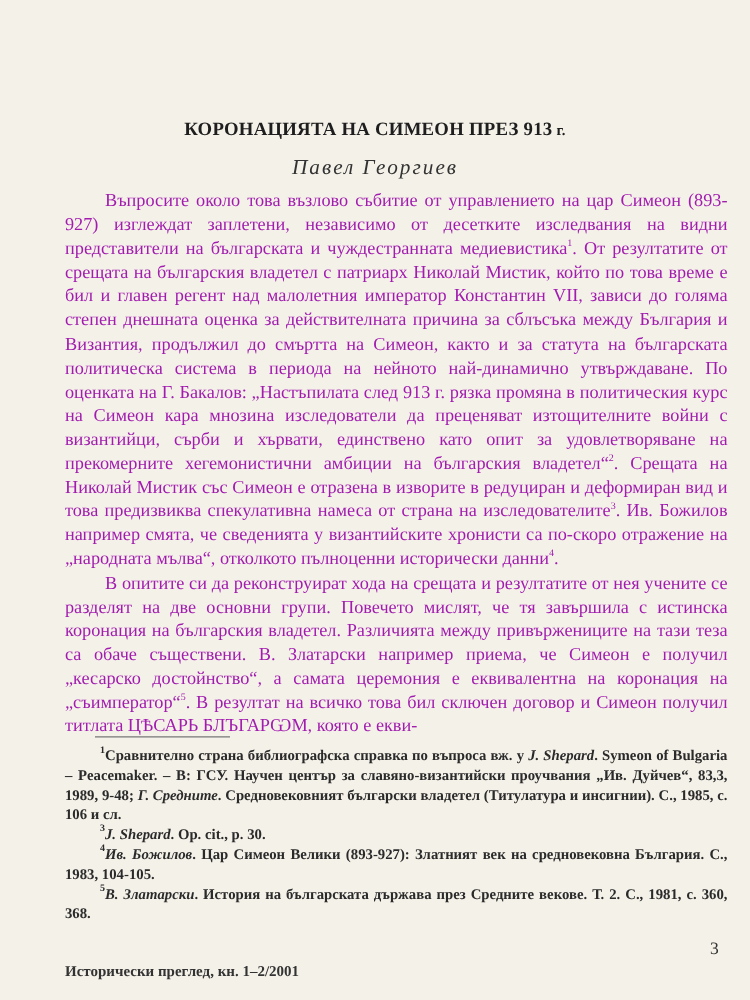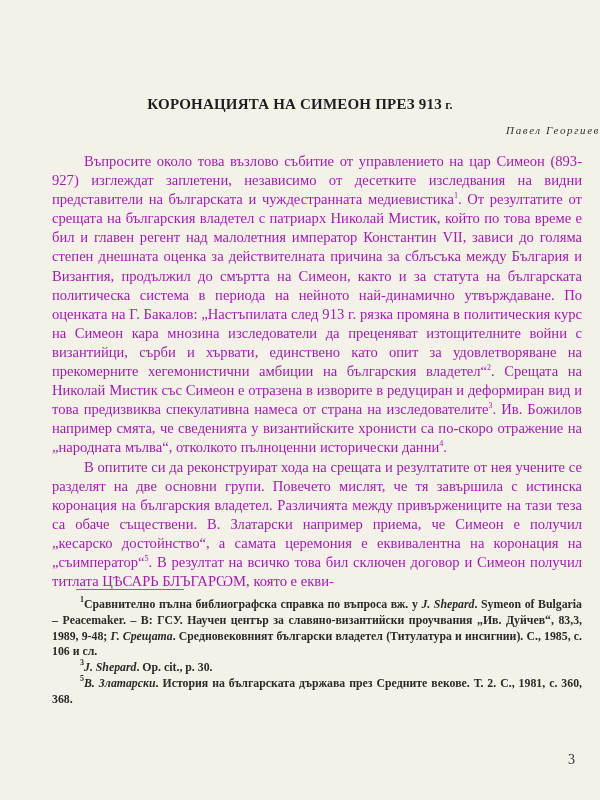--- a/index.html
+++ b/index.html
@@ -10,22 +10,22 @@
     color:#222;
     position:relative;
   }
   .page { position:absolute; left:0; top:0; width:536px; height:800px; }
   .title {
     position:absolute; top:96px; left:0; width:600px; text-align:center;
     font-size:15px; font-weight:bold; letter-spacing:0.2px; color:#1e1e1e;
   }
   .title .tail { font-size:12px; font-weight:bold; }
   .author {
-    position:absolute; top:124px; left:0; width:600px; text-align:right;
-    font-style:italic; font-size:11px; letter-spacing:1.6px; color:#333;
+    position:absolute; top:124px; left:0; width:600px; text-align:center;
+    font-style:italic; font-size:17px; letter-spacing:1.6px; color:#333;
   }
   .body {
     position:absolute; top:152px; left:52px; width:530px;
     font-size:14.6px; line-height:19.1px; text-align:justify; color:#a21caf;
   }
   .body p { margin:0; text-indent:32px; }
   sup { font-size:8px; line-height:0; vertical-align:6px; }
   .rule {
     position:absolute; top:589px; left:76px; width:108px; height:1px; background:#777;
   }
@@ -54,19 +54,21 @@
   <div class="author">Павел Георгиев</div>
 
   <div class="body">
     <p><span>Въпросите около това възлово събитие от управлението на цар Симеон (893-927) изглеждат заплетени, независимо от десетките изследвания на видни представители на българската и чуждестранната медиевистика</span><sup>1</sup><span>. От резултатите от срещата на българския владетел с патриарх Николай Мистик, който по това време е бил и главен регент над малолетния император Константин VII, зависи до голяма степен днешната оценка за действителната причина за сблъсъка между България и Византия, продължил до смъртта на Симеон, както и за статута на българската политическа система в периода на нейното най-динамично утвърждаване. По оценката на Г. Бакалов: „Настъпилата след 913 г. рязка промяна в политическия курс на Симеон кара мнозина изследователи да преценяват изтощителните войни с византийци, сърби и хървати, единствено като опит за удовлетворяване на прекомерните хегемонистични амбиции на българския владетел“</span><sup>2</sup><span>. Срещата на Николай Мистик със Симеон е отразена в изворите в редуциран и деформиран вид и това предизвиква спекулативна намеса от страна на изследователите</span><sup>3</sup><span>. Ив. Божилов например смята, че сведенията у византийските хронисти са по-скоро отражение на „народната мълва“, отколкото пълноценни исторически данни</span><sup>4</sup><span>.</span></p>
     <p><span>В опитите си да реконструират хода на срещата и резултатите от нея учените се разделят на две основни групи. Повечето мислят, че тя завършила с истинска коронация на българския владетел. Различията между привържениците на тази теза са обаче съществени. В. Златарски например приема, че Симеон е получил „кесарско достойнство“, а самата церемония е еквивалентна на коронация на „съимператор“</span><sup>5</sup><span>. В резултат на всичко това бил сключен договор и Симеон получил титлата ЦѢСАРЬ БЛЪГАРѠМ, която е екви-</span></p>
   </div>
 
   <div class="rule"></div>
 
   <div class="notes">
-    <p><sup>1</sup><span>Сравнително пълна библиографска справка по въпроса вж. у </span><i>J. Shepard</i><span>. Symeon of Bulgaria – Peacemaker. – В: ГСУ. Научен център за славяно-византийски проучвания „Ив. Дуйчев“, 83,3, 1989, 9-48; </span><i>Г. Срещата</i><span>. Средновековният български владетел (Титулатура и инсигнии). С., 1985, с. 106 и сл.</span></p>
+    <p><sup>1</sup><span>Сравнително страна библиографска справка по въпроса вж. у </span><i>J. Shepard</i><span>. Symeon of Bulgaria – Peacemaker. – В: ГСУ. Научен център за славяно-византийски проучвания „Ив. Дуйчев“, 83,3, 1989, 9-48; </span><i>Г. Средните</i><span>. Средновековният български владетел (Титулатура и инсигнии). С., 1985, с. 106 и сл.</span></p>
     <p><sup>3</sup><i>J. Shepard</i><span>. Op. cit., p. 30.</span></p>
+    <p><sup>4</sup><i>Ив. Божилов</i><span>. Цар Симеон Велики (893-927): Златният век на средновековна България. С., 1983, 104-105.</span></p>
     <p><sup>5</sup><i>В. Златарски</i><span>. История на българската държава през Средните векове. Т. 2. С., 1981, с. 360, 368.</span></p>
   </div>
 
   <div class="pagenum">3</div>
+  <div class="journal">Исторически преглед, кн. 1–2/2001</div>
 </div>
 
 </body></html>

